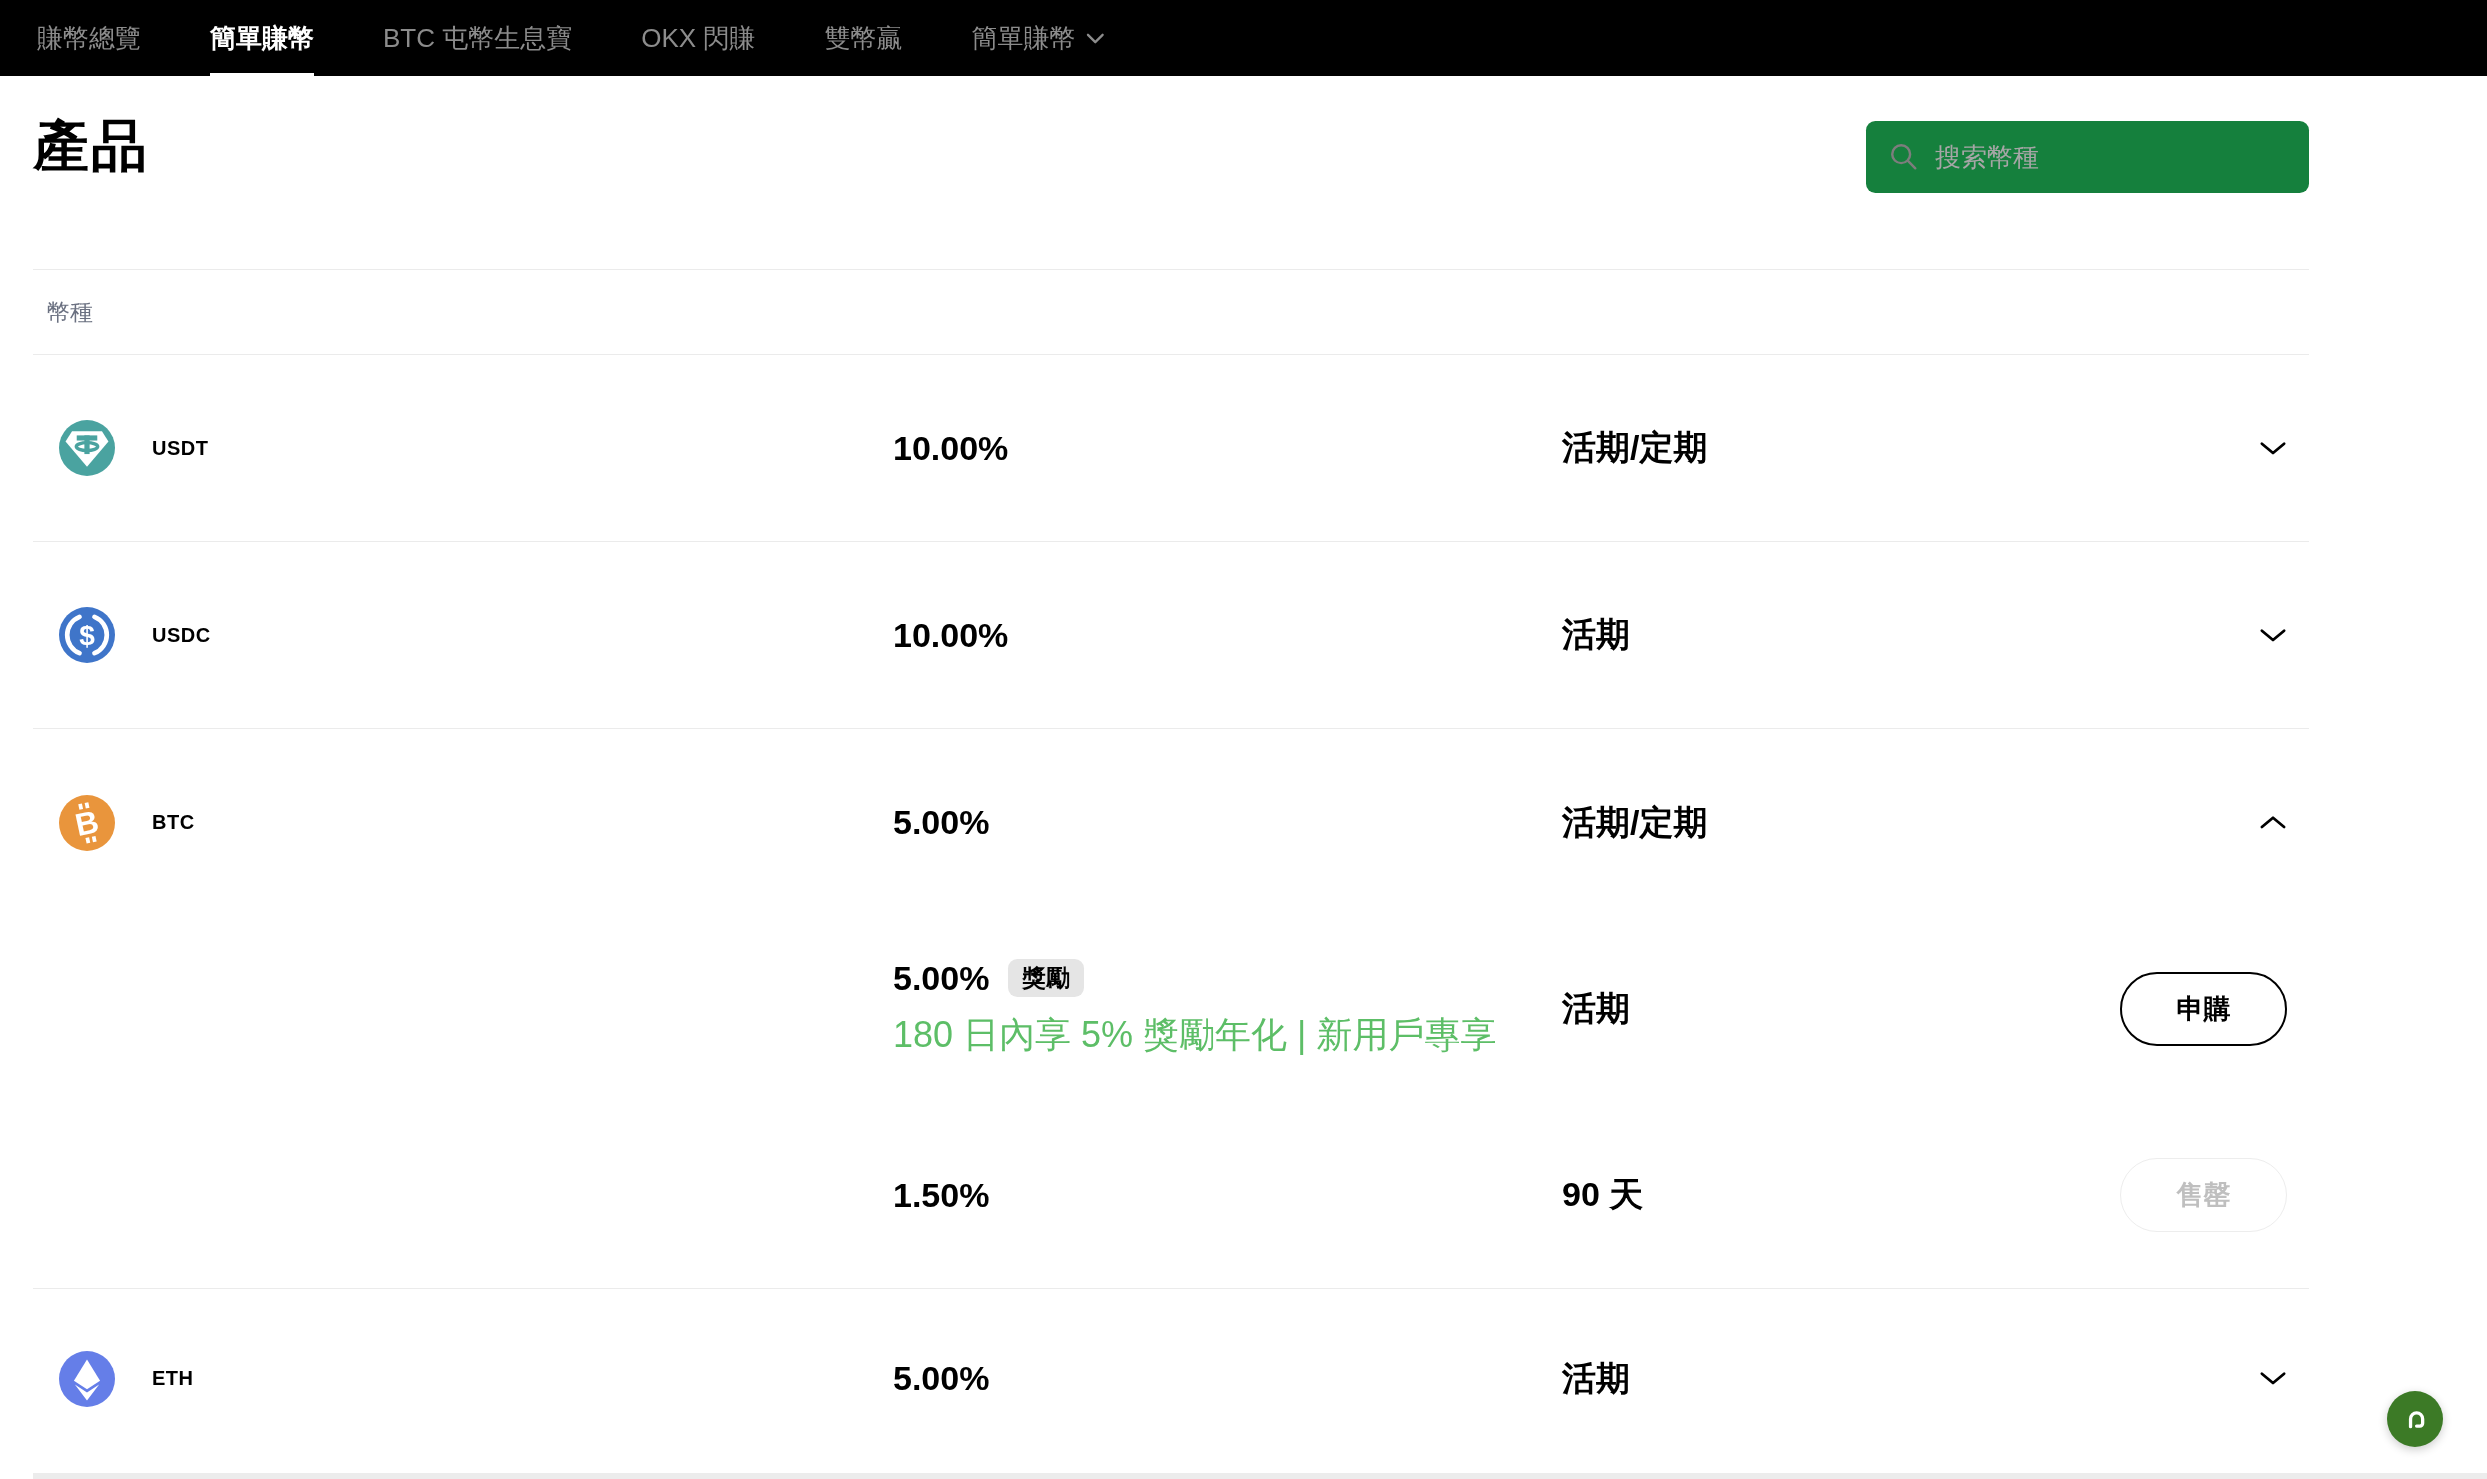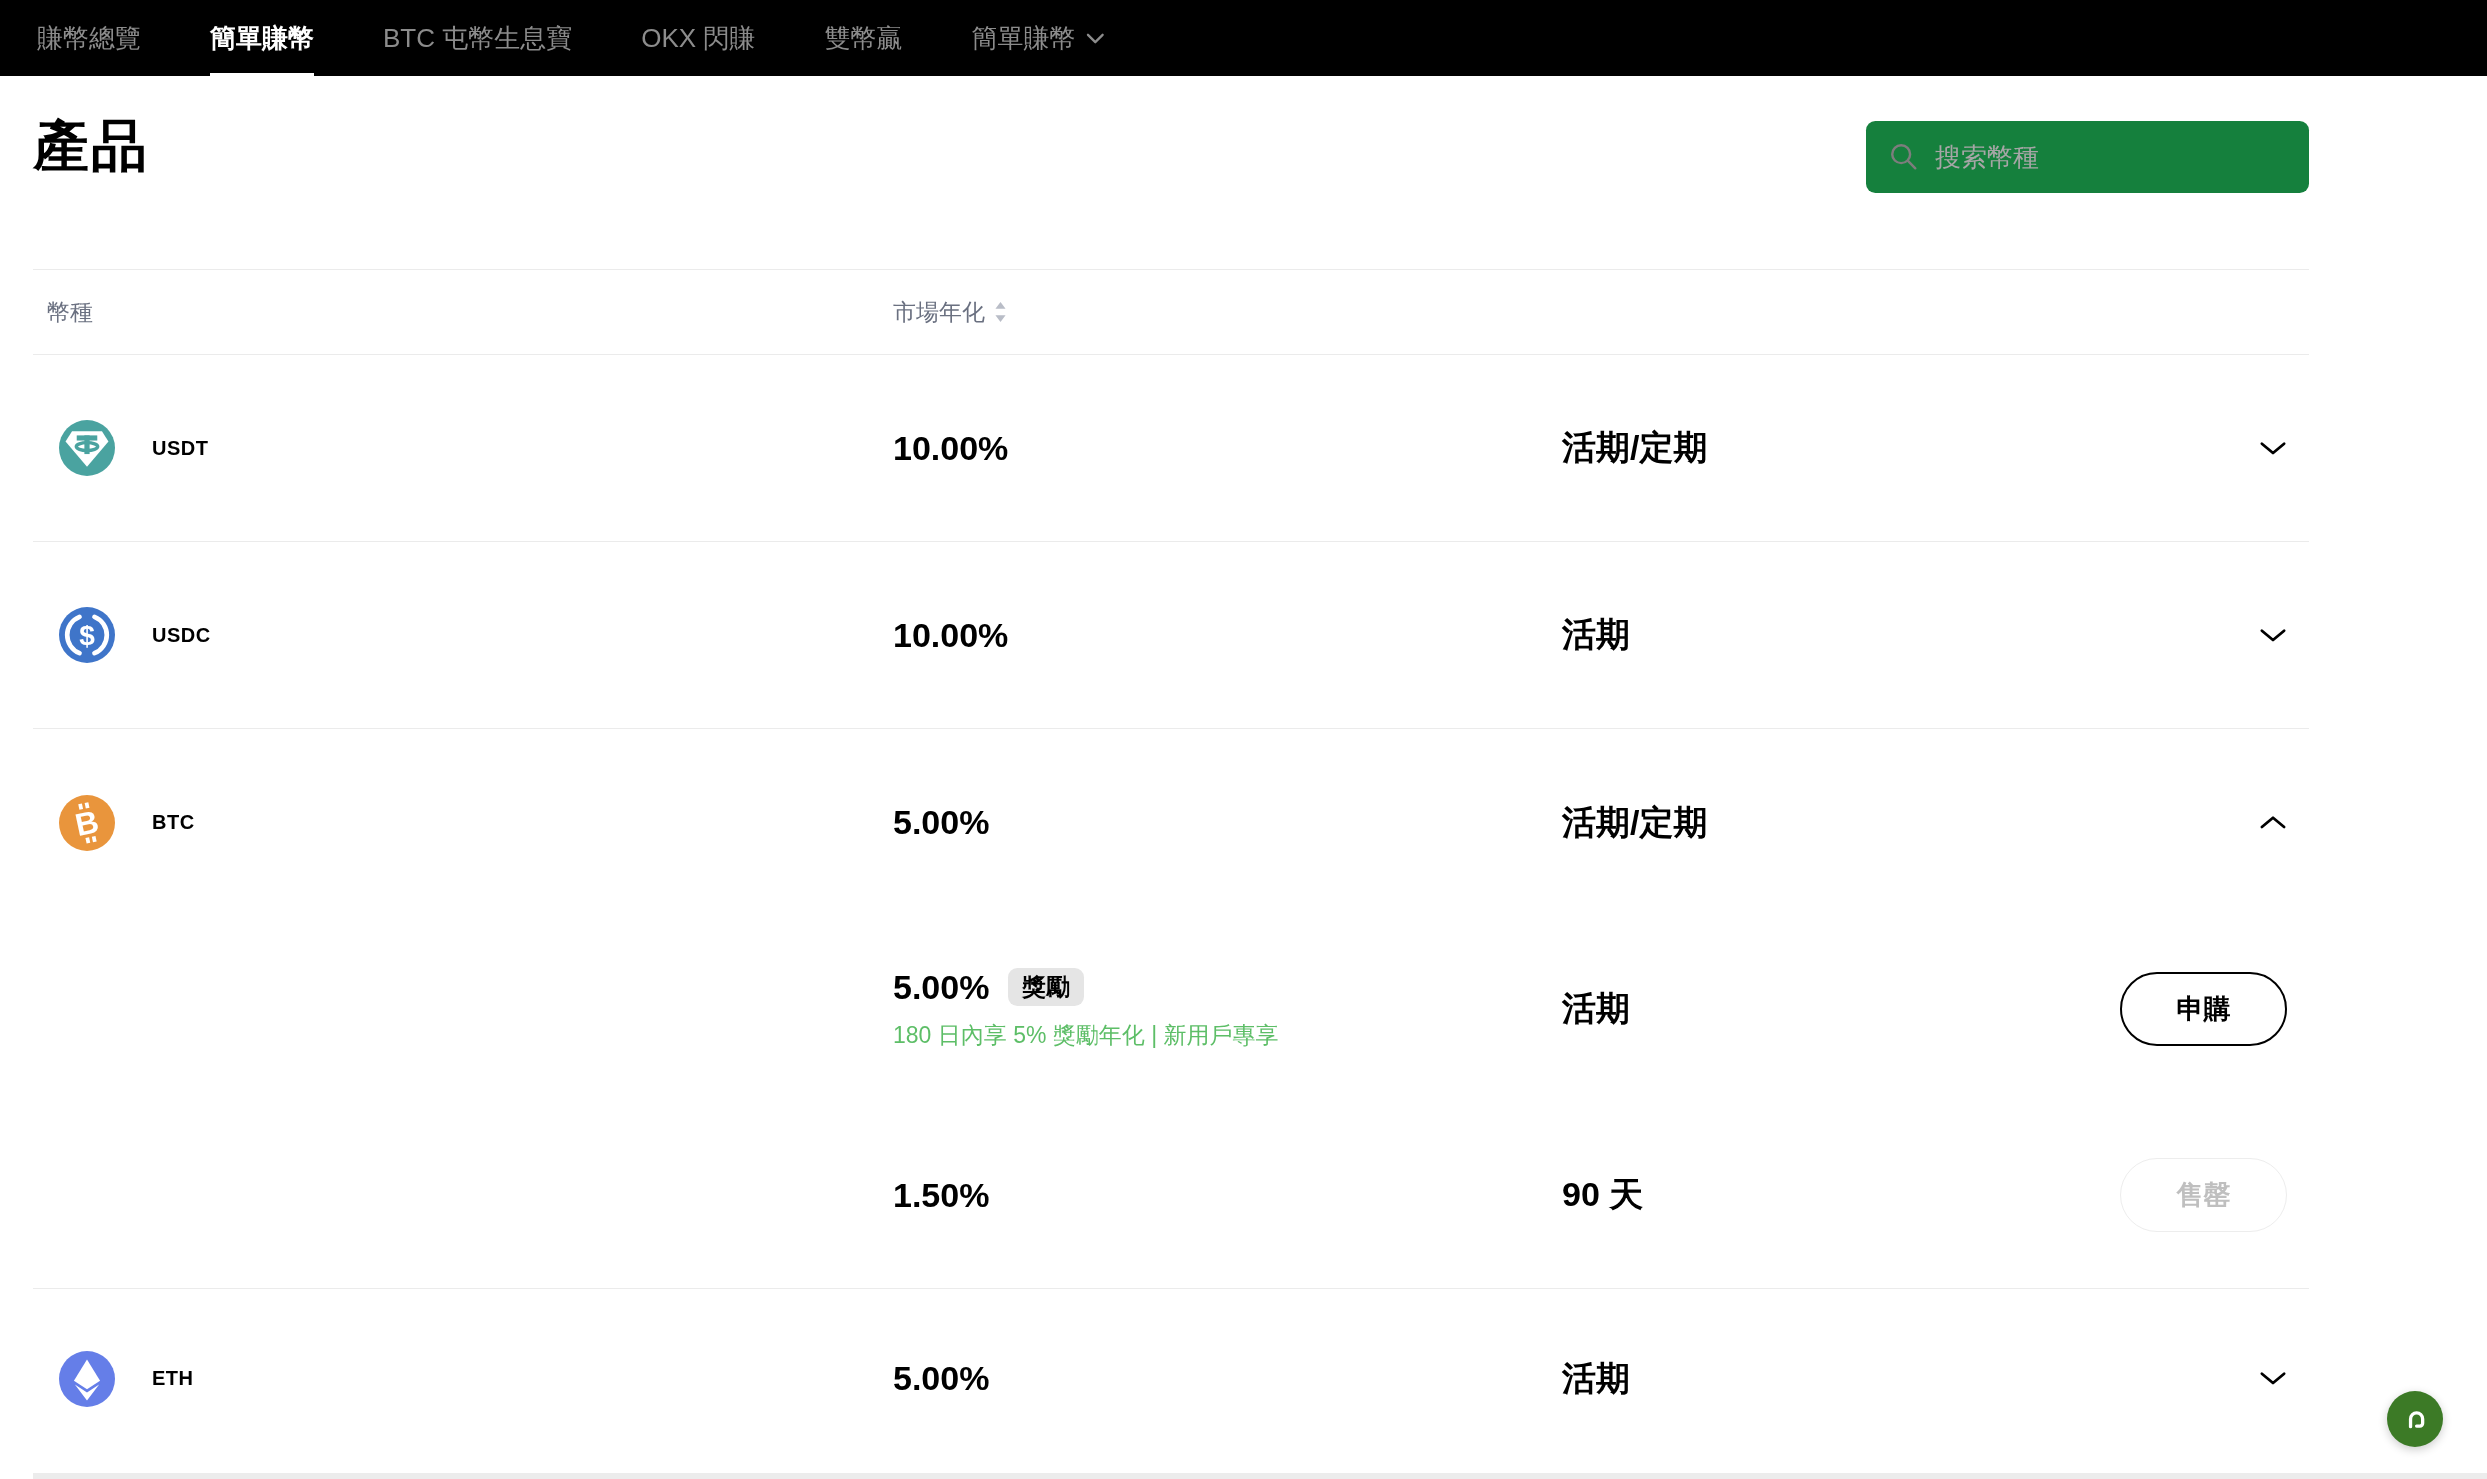--- a/index.html
+++ b/index.html
@@ -54,21 +54,21 @@
     display:flex; align-items:center; justify-content:center;
   }
   .coin-name { font-size:20px; font-weight:700; letter-spacing:0.5px; }
   .apy, .term { font-size:34px; font-weight:700; }
   .term-cell { display:flex; align-items:center; justify-content:space-between; padding-right:22px; }
   .chev { display:flex; cursor:pointer; }
 
   .sub-row { height:186px; }
   .apy-line { display:flex; align-items:center; gap:18.6px; }
   .badge { font-size:24px; font-weight:700; color:#000; padding:7.4px 14px; border-radius:9.3px; line-height:1; }
-  .promo { margin-top:13px; font-size:23px; }
+  .promo { margin-top:13px; font-size:36px; }
 
   .pill-btn {
     min-width:167px; height:74px; border-radius:41px; background:#fff;
     display:flex; align-items:center; justify-content:center;
     font-size:27px; font-weight:700; cursor:pointer;
   }
   .pill-btn.primary { border:2.8px solid #000; color:#000; }
   .pill-btn.soldout { border:1.9px solid #ededed; color:#bfbfbf; cursor:default; }
 
   .bottom-strip { position:absolute; left:33px; right:0; bottom:0; height:7.4px; background:#ececec; }
@@ -118,29 +118,20 @@
             <circle cx="14" cy="14" r="9.5" fill="none" stroke="#7d7d7d" stroke-width="2.6"></circle>
             <line x1="21.5" y1="21.5" x2="29" y2="29" stroke="#7d7d7d" stroke-width="2.6" stroke-linecap="round"></line>
           </svg>
       </span>
       <input type="text" placeholder="搜索幣種" style="">
     </div>
   </div>
 
   <div class="grid-cols thead">
     <div class="th-coin">幣種</div>
-    <div class="th-apy">
-      <span>市場年化</span>
-      <span style="display:flex;">
-        <svg width="13" height="22" viewBox="0 0 14 24">
-            <polygon points="7,1 12.5,8.5 1.5,8.5" fill="#b9bdc7"></polygon>
-            <polygon points="1.5,15.5 12.5,15.5 7,23" fill="#b9bdc7"></polygon>
-          </svg>
-      </span>
-    </div>
   </div>
 
   <div class="grid-cols row">
     <div class="coin-cell">
       <span class="coin-icon" style="background-color: rgb(74, 163, 160);">
         <svg width="56" height="56" viewBox="0 0 60 60">
           <polygon points="14,12 46,12 53,23 30,50 7,23" fill="#ffffff"></polygon>
           <g fill="#4AA3A0">
             <rect x="19" y="16.5" width="22" height="5.5"></rect>
             <rect x="27.2" y="16.5" width="5.6" height="20"></rect>

